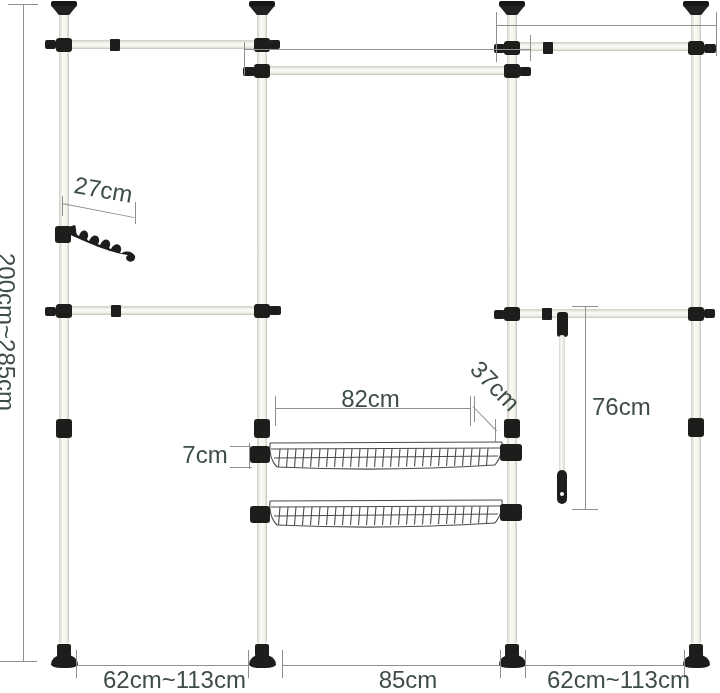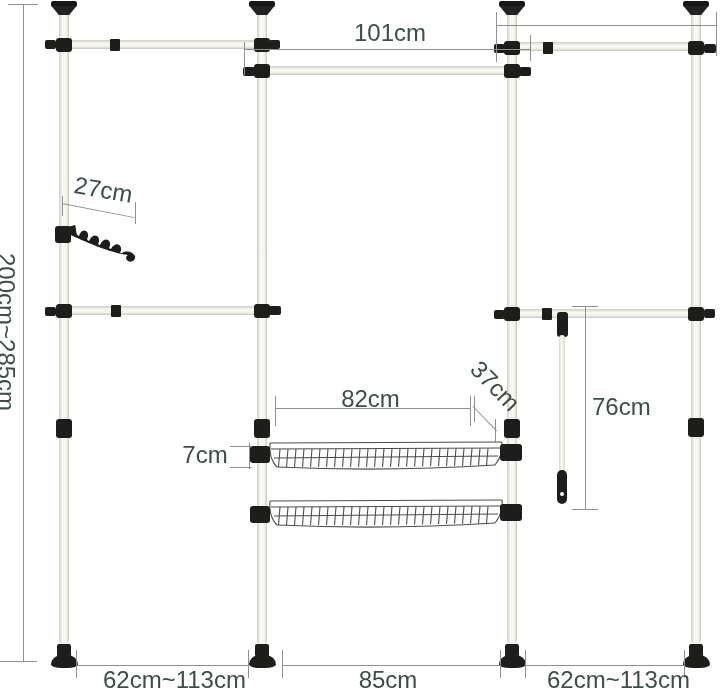--- a/index.html
+++ b/index.html
@@ -210,21 +210,20 @@
   <div class="clamp" style="left:500px;top:504px;width:22px;height:17px;"></div>
 
   <div class="dim-v" style="left:23px;top:4px;height:658px;"></div>
   <div class="dim-h" style="left:8px;top:4px;width:30px;"></div>
   <div class="dim-h" style="left:0px;top:661px;width:37px;"></div>
   <div class="dim-label" style="left:-6px;top:253px;writing-mode:vertical-rl;">200cm~285cm</div>
 
   <div class="dim-h" style="left:244px;top:49px;width:286px;"></div>
   <div class="dim-v" style="left:244px;top:42px;height:33px;"></div>
   <div class="dim-v" style="left:530px;top:35px;height:26px;"></div>
-  <div class="dim-label" style="left:345px;top:21px;width:90px;">101cm</div>
 
   <div class="dim-h" style="left:496px;top:25px;width:221px;"></div>
   <div class="dim-v" style="left:496px;top:12px;height:50px;"></div>
   <div class="dim-v" style="left:716px;top:12px;height:44px;"></div>
 
   <div class="dim-h" style="left:62px;top:203px;width:74px;transform:rotate(11deg);transform-origin:left center;"></div>
   <div class="dim-v" style="left:62px;top:196px;height:20px;"></div>
   <div class="dim-v" style="left:135px;top:202px;height:22px;"></div>
   <div class="dim-label" style="left:74px;top:178px;width:58px;transform:rotate(10deg);">27cm</div>
 
@@ -249,20 +248,20 @@
   <div class="dim-label" style="left:592px;top:395px;text-align:right;">76cm</div>
 
   <div class="dim-h" style="left:76px;top:665px;width:172px;"></div>
   <div class="dim-v" style="left:76px;top:650px;height:28px;"></div>
   <div class="dim-v" style="left:248px;top:650px;height:28px;"></div>
   <div class="dim-label" style="left:103px;top:668px;width:122px;">62cm~113cm</div>
 
   <div class="dim-h" style="left:282px;top:665px;width:218px;"></div>
   <div class="dim-v" style="left:282px;top:650px;height:28px;"></div>
   <div class="dim-v" style="left:500px;top:650px;height:28px;"></div>
-  <div class="dim-label" style="left:338px;top:668px;width:100px;">85cm</div>
+  <div class="dim-label" style="left:358px;top:668px;width:100px;">85cm</div>
 
   <div class="dim-h" style="left:525px;top:665px;width:159px;"></div>
   <div class="dim-v" style="left:525px;top:650px;height:28px;"></div>
   <div class="dim-v" style="left:684px;top:650px;height:28px;"></div>
   <div class="dim-label" style="left:547px;top:668px;width:120px;">62cm~113cm</div>
 
 </div>
 
 </body></html>

